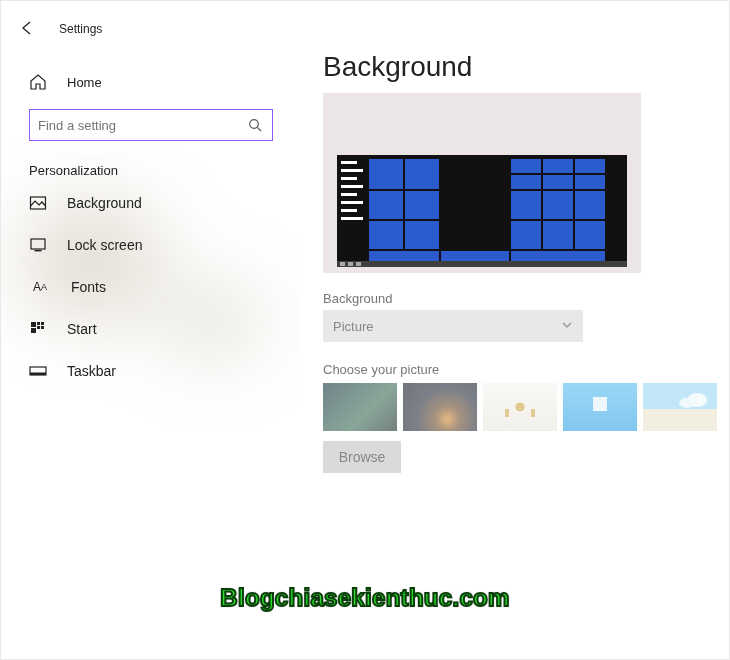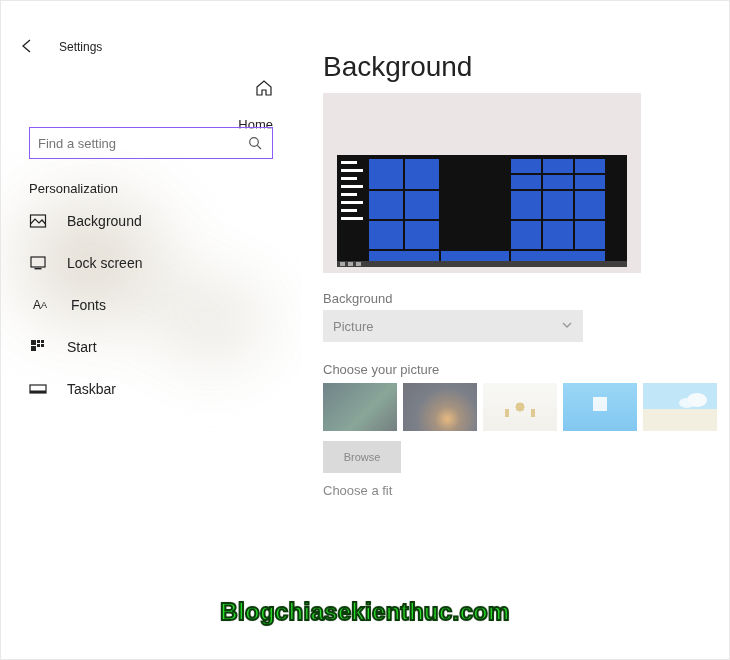--- a/index.html
+++ b/index.html
@@ -14,21 +14,21 @@
     position: relative;
   }
   .app {
     display: flex;
     height: 100%;
     border: 1px solid #e8e8e8;
   }
   
   .sidebar {
     width: 300px;
-    padding: 28px 28px 0 28px;
+    padding: 10px 28px 0 28px;
     position: relative;
     background: #fff;
     overflow: hidden;
   }
   .sidebar::before {
     content: "";
     position: absolute;
     inset: 0;
     background:
       radial-gradient(160px 140px at 90px 260px, #d7d0c2 0%, rgba(215,208,194,0) 70%),
@@ -42,26 +42,25 @@
     display: flex;
     align-items: center;
     gap: 24px;
     height: 36px;
     margin-left: -10px;
   }
   .titlebar .back { font-size: 14px; cursor: pointer; }
   .titlebar .title { font-size: 12px; }
   .home-row {
     display: flex;
-    align-items: flex-end;
+    align-items: center;
     gap: 20px;
     height: 42px;
     margin-top: 14px;
     cursor: pointer;
-    flex-direction: column;
   }
   .icon { width: 18px; height: 18px; display:inline-flex; align-items:center; justify-content:center; }
   .search {
     display: flex;
     align-items: center;
     justify-content: space-between;
     border: 1px solid #8b5cf6;
     background: rgba(255,255,255,.6);
     height: 32px;
     margin-top: 6px;
@@ -170,27 +169,27 @@
   .thumb { width: 74px; height: 48px; cursor:pointer; }
   .t1 { background: linear-gradient(135deg,#12323b,#3a6b55 60%,#1a2a2a); opacity:.6; }
   .t2 { background: radial-gradient(circle at 60% 75%,#d68a2e 0%,#6a4a2a 22%,#232a3a 55%,#141824 100%); opacity:.6; }
   .t3 { background: linear-gradient(#f3f3ef,#e8e5da); position:relative; opacity:.55; }
   .t3::after { content:""; position:absolute; left:26px; top:14px; width:22px; height:20px; background:radial-gradient(circle,#c9a03a 30%,transparent 31%); box-shadow: -10px 6px 0 -6px #c9a03a, 10px 6px 0 -6px #c9a03a; }
   .t4 { background: linear-gradient(#49b7ef,#1f9be6); position:relative; opacity:.55; }
   .t4::after { content:""; position:absolute; left:30px; top:14px; width:14px; height:14px; background:#fff; opacity:.85; }
   .t5 { background: linear-gradient(#8fd2f2 55%,#e9e2c9 55%); position:relative; opacity:.55; }
   .t5::after { content:""; position:absolute; right:10px; top:10px; width:20px; height:14px; background:rgba(255,255,255,.85); border-radius:50%; box-shadow:-10px 3px 0 -2px rgba(255,255,255,.75); }
 
-  .browse { width: 78px; height: 32px; background:#dadada; color:#888; border:none; font-size:11px; cursor:not-allowed; margin-bottom:6px; }
+  .browse { width: 78px; height: 32px; background:#dadada; color:#888; border:none; font-size:14px; cursor:not-allowed; margin-bottom:6px; }
   .fit-label { color:#888; font-size:13px; margin: 4px 0 4px 0; }
 
   .watermark {
     position: absolute;
     left: 50%; transform: translateX(-50%);
-    bottom: 34px;
+    bottom: 48px;
     font-size: 24px;
     font-weight: 800;
     font-family: "Arial Black", Arial, sans-serif;
     color: #28e028;
     -webkit-text-stroke: 2px #0b3d0b;
     letter-spacing: .3px;
     text-shadow: 0 0 2px #000;
     pointer-events: none;
   }
 </style>
@@ -336,17 +335,16 @@
     <div class="thumbs">
       <div class="thumb t1"></div>
       <div class="thumb t2"></div>
       <div class="thumb t3"></div>
       <div class="thumb t4"></div>
       <div class="thumb t5"></div>
     </div>
 
     <button class="browse">Browse</button>
 
-    <div class="fit-label">Choose a fit</div>
   </div>
 </div>
 
 <div class="watermark">Blogchiasekienthuc.com</div>
 
 </body></html>

